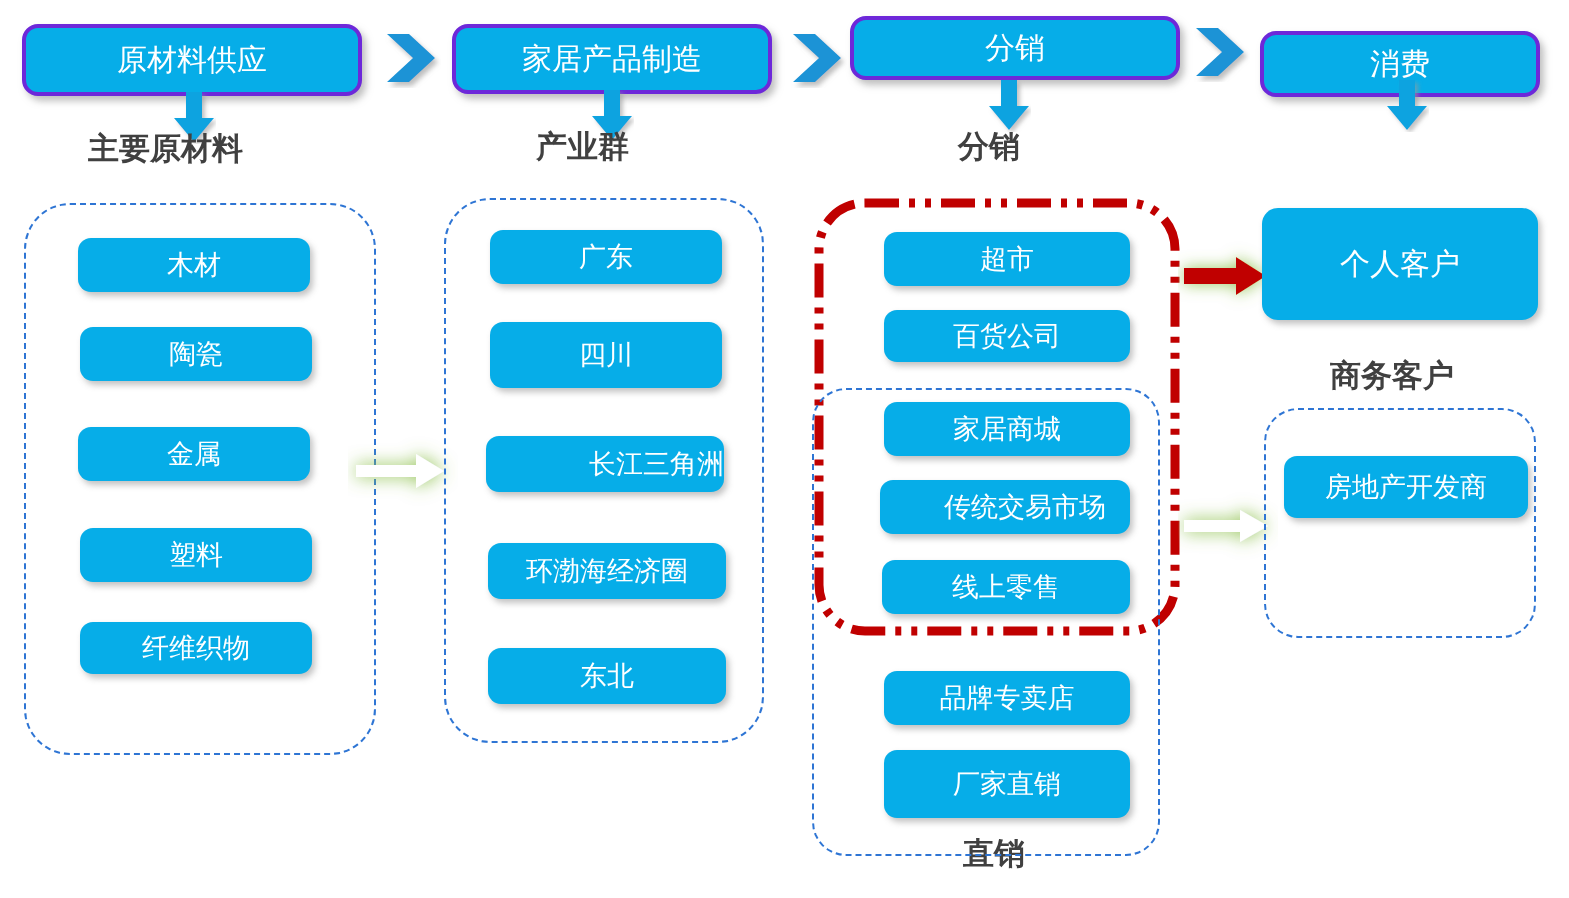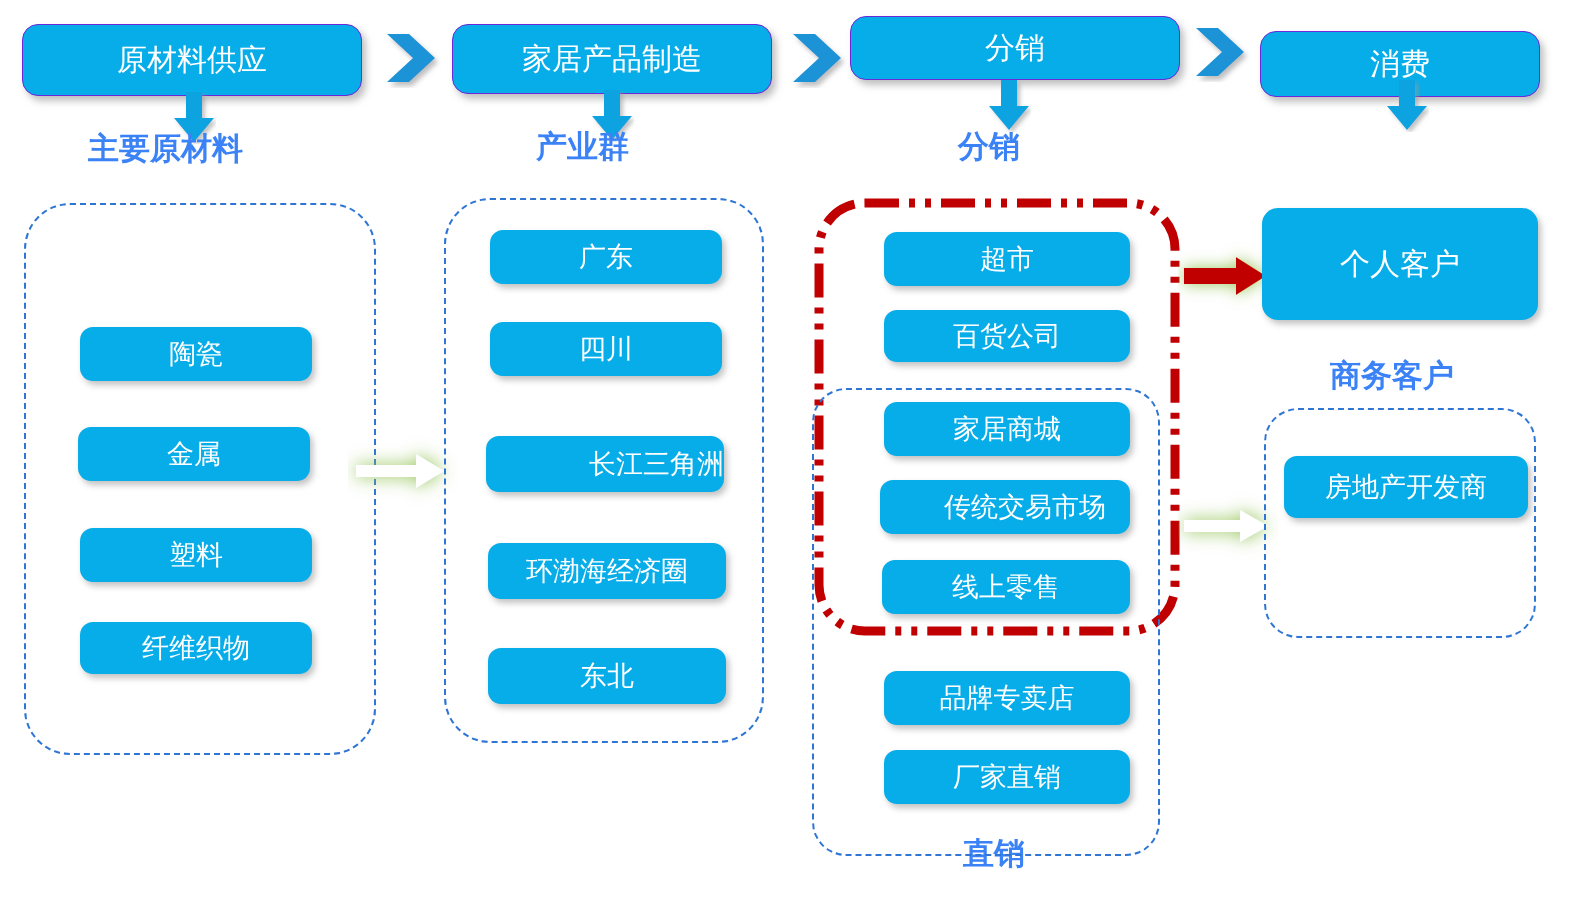--- a/index.html
+++ b/index.html
@@ -16,42 +16,42 @@
     border-radius:14px;
     color:#ffffff;
     display:flex;align-items:center;justify-content:center;
     text-align:center;
     box-shadow:3px 4px 6px rgba(120,120,120,.45);
     box-sizing:border-box;
     line-height:1;
     white-space:nowrap;
   }
   .pill.stage-box{
-    border:1px solid #6d28d9;
+    border:4px solid #6d28d9;
     border-radius:16px;
     font-size:30px;
     box-shadow:4px 5px 7px rgba(130,130,130,.5);
   }
   .pill.item{
     font-size:27px;
     border-radius:13px;
   }
   .pill.cust{
     font-size:30px;
     border-radius:16px;
   }
   .pill.cust-sub{
     font-size:27px;
     border-radius:13px;
   }
 
   
   .caption{
     position:absolute;
-    color:#3b82f6;
+    color:#404040;
     font-size:31px;
     font-weight:bold;
     white-space:nowrap;
     line-height:1;
   }
 
   
   .dash-group{
     position:absolute;
     border:2px dashed #2E75D4;
@@ -147,20 +147,23 @@
   </div>
 
   <div class="caption" style="left:88px;top:133px;">主要原材料</div>
   <div class="caption" style="left:536px;top:131px;">产业群</div>
   <div class="caption" style="left:958px;top:131px;">分销</div>
   <div class="caption" style="left:1330px;top:360px;">商务客户</div>
   <div class="caption" style="left:963px;top:838px;">直销</div>
 
   <div class="dash-group" style="left:24px;top:203px;width:352px;height:552px;"></div>
 
+  <div class="pill item" style="left:78px;top:238px;width:232px;height:54px;">
+    <span>木材</span>
+  </div>
   <div class="pill item" style="left:80px;top:327px;width:232px;height:54px;">
     <span>陶瓷</span>
   </div>
   <div class="pill item" style="left:78px;top:427px;width:232px;height:54px;">
     <span>金属</span>
   </div>
   <div class="pill item" style="left:80px;top:528px;width:232px;height:54px;">
     <span>塑料</span>
   </div>
   <div class="pill item" style="left:80px;top:622px;width:232px;height:52px;">
@@ -181,21 +184,21 @@
         <path d="M8,33 L68,33 L68,22 L96,39 L68,56 L68,45 L8,45 Z" fill="#FFFFFF"></path>
       </g>
     </svg>
   </div>
 
   <div class="dash-group" style="left:444px;top:198px;width:320px;height:545px;"></div>
 
   <div class="pill item" style="left:490px;top:230px;width:232px;height:54px;">
     <span>广东</span>
   </div>
-  <div class="pill item" style="left:490px;top:322px;width:232px;height:54px;">
+  <div class="pill item" style="left:490px;top:322px;width:232px;height:66px;">
     <span>四川</span>
   </div>
   <div class="pill item" style="left:486px;top:436px;width:238px;height:56px;justify-content:flex-end;">
     <span>长江三角洲</span>
   </div>
   <div class="pill item" style="left:488px;top:543px;width:238px;height:56px;">
     <span>环渤海经济圈</span>
   </div>
   <div class="pill item" style="left:488px;top:648px;width:238px;height:56px;">
     <span>东北</span>
@@ -222,21 +225,21 @@
   <div class="pill item" style="left:880px;top:480px;width:250px;height:54px;padding-left:40px;">
     <span>传统交易市场</span>
   </div>
   <div class="pill item" style="left:882px;top:560px;width:248px;height:54px;">
     <span>线上零售</span>
   </div>
 
   <div class="pill item" style="left:884px;top:671px;width:246px;height:54px;">
     <span>品牌专卖店</span>
   </div>
-  <div class="pill item" style="left:884px;top:750px;width:246px;height:54px;text-align:center;">
+  <div class="pill item" style="left:884px;top:750px;width:246px;height:68px;text-align:center;">
     <span>厂家直销</span>
   </div>
 
   <div class="conn" style="left:1178px;top:238px;">
     <svg width="100" height="76" viewBox="0 0 100 76">
       <defs>
         <filter id="glow2" x="-60%" y="-80%" width="220%" height="260%">
           <feGaussianBlur stdDeviation="8" result="b"></feGaussianBlur>
           <feFlood flood-color="#8CBF4B" flood-opacity="0.9"></feFlood>
           <feComposite in2="b" operator="in"></feComposite>

